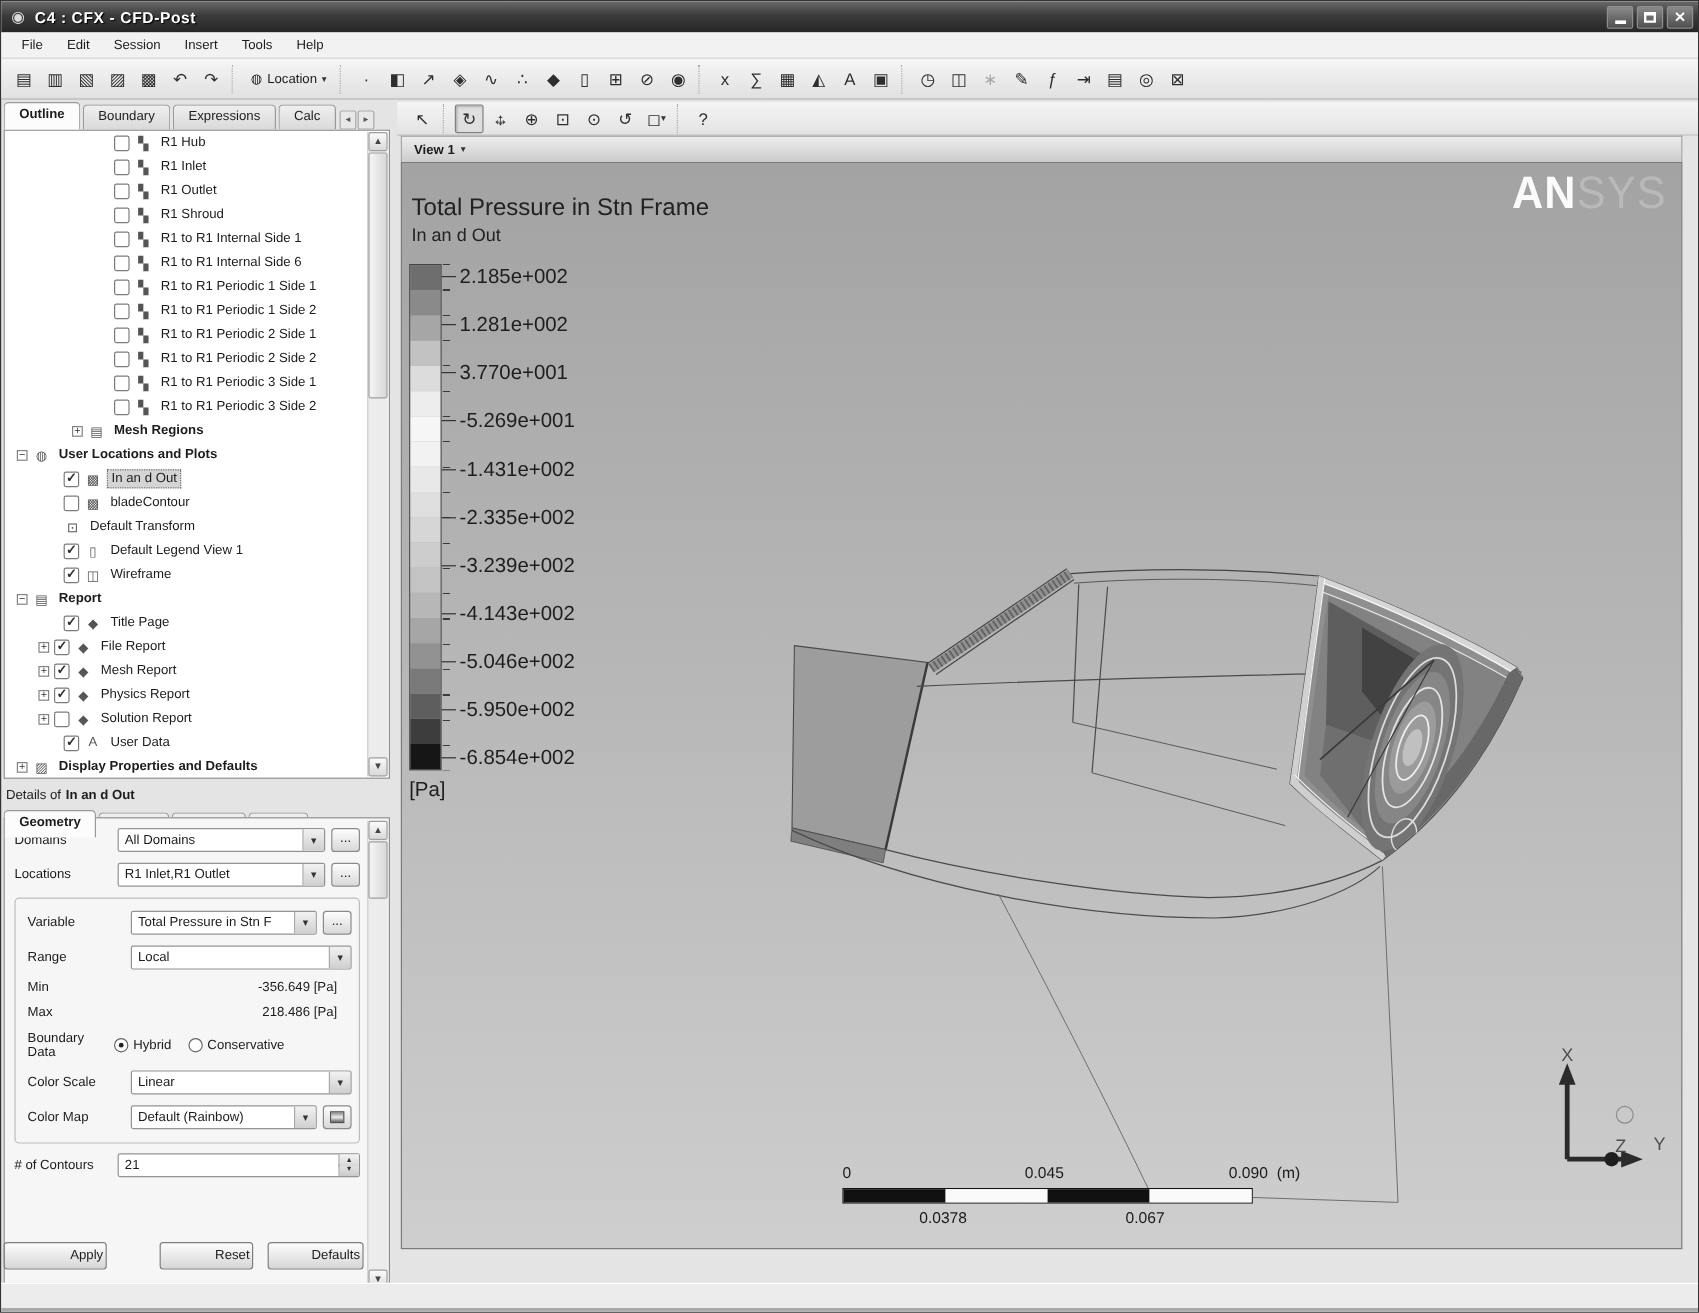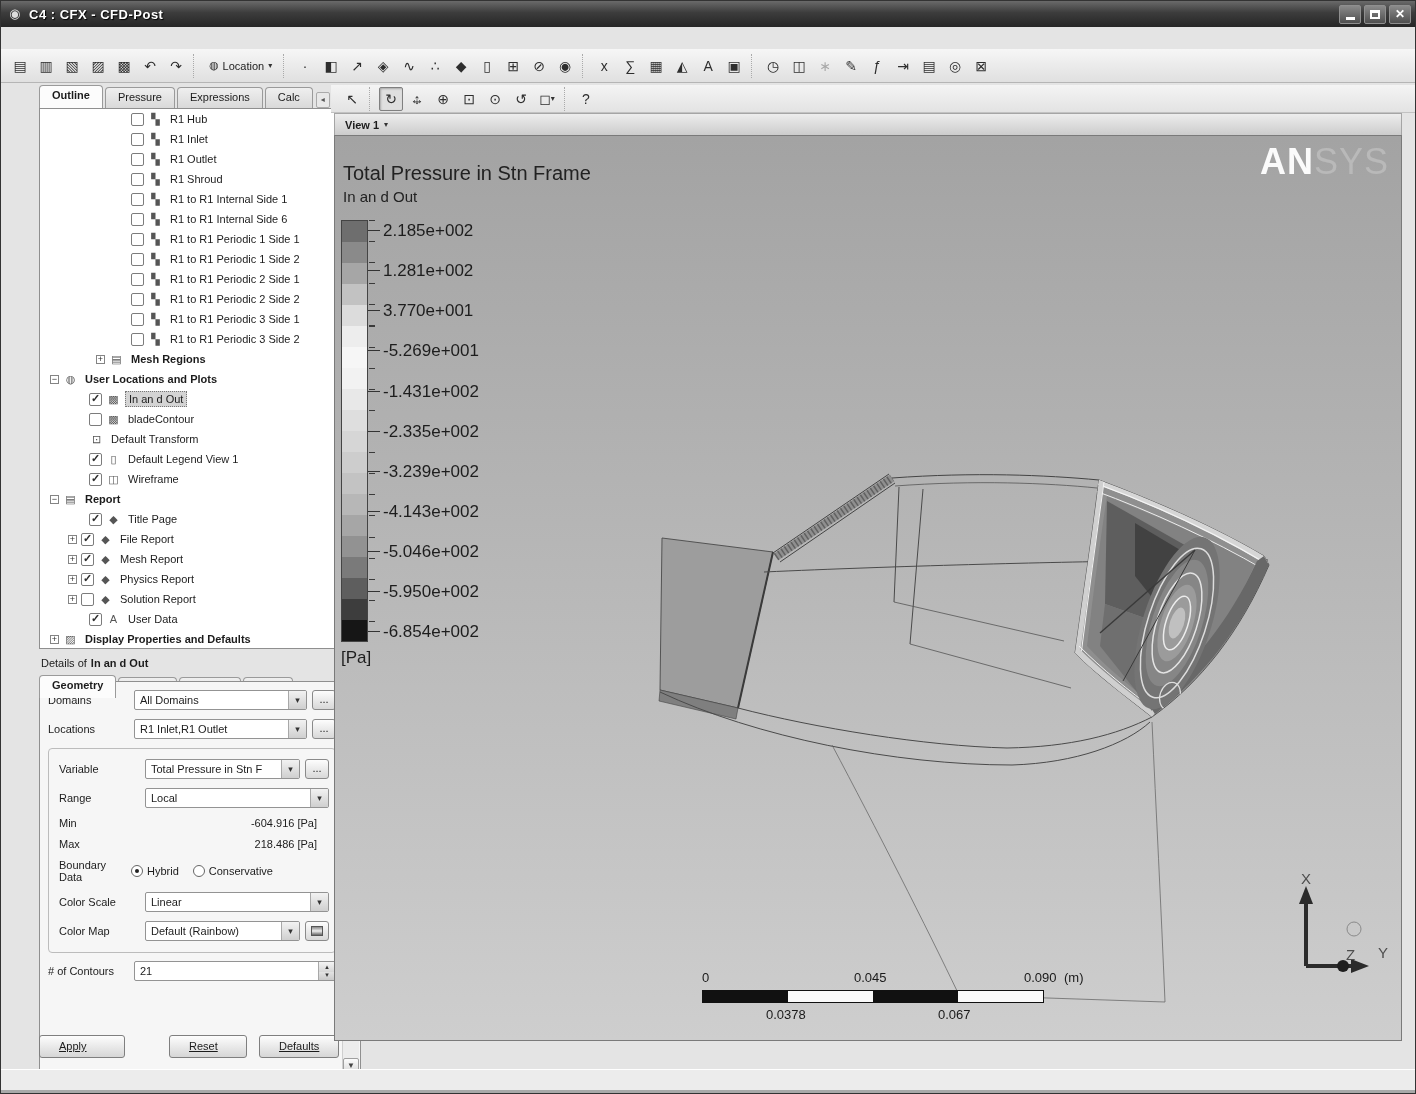--- a/index.html
+++ b/index.html
@@ -30,21 +30,21 @@
   .tb-sep{width:5px;height:24px;margin:0 4px;border-left:1px dotted #aaa;}
   .ico{width:24px;height:24px;margin:0 1px;border:1px solid transparent;border-radius:2px;
     display:flex;align-items:center;justify-content:center;font-size:14px;color:#2e2e2e;}
   .ico.active{border-color:#808080;background:#dfdfdf;box-shadow:inset 1px 1px 2px #aaa;}
   .ico.disabled{opacity:.35;}
   .loc-btn{display:flex;align-items:center;gap:4px;border:1px solid transparent;border-radius:2px;padding:2px 6px;}
   .dd-arrow{font-size:8px;color:#333;}
   .pan-ico{position:relative;}
   .pan-ico span{position:absolute;left:0;top:0;width:100%;height:100%;display:flex;align-items:center;justify-content:center;}
   
-  .left-panel{position:absolute;left:2px;top:84px;width:324px;height:982px;margin-left:36px;}
+  .left-panel{position:absolute;left:2px;top:84px;width:324px;height:982px;}
   .ptabs{position:absolute;left:0;top:0;height:23px;display:flex;align-items:flex-end;width:324px;}
   .ptab{height:21px;padding:3px 12px 0;border:1px solid #9a9a9a;border-bottom:none;
     border-radius:4px 4px 0 0;background:linear-gradient(180deg,#efefef,#d9d9d9);margin-right:2px;}
   .ptab.active{height:23px;background:#fcfcfc;font-weight:bold;position:relative;z-index:2;}
   .tab-scroll{width:14px;height:16px;border:1px solid #aaa;background:#e8e8e8;border-radius:2px;
     font-size:8px;line-height:14px;text-align:center;color:#555;margin-left:1px;}
   .tab-scroll.left::before{content:"◂";} .tab-scroll.right::before{content:"▸";}
   .tree-box{position:absolute;left:0;top:23px;width:322px;height:541px;background:#fff;
     border:1px solid #8f8f8f;overflow:hidden;}
   .trow{height:20px;display:flex;align-items:center;white-space:nowrap;}
@@ -88,21 +88,21 @@
   .cmap-btn i{display:block;width:12px;height:10px;border:1px solid #555;
     background:linear-gradient(180deg,#888,#eee,#666);}
   .spin{position:relative;height:20px;background:#fff;border:1px solid #939393;border-radius:2px;flex:1;
     display:flex;align-items:center;padding:0 20px 0 5px;}
   .spin::after{content:"▴";position:absolute;right:0;top:0;width:16px;height:10px;font-size:7px;text-align:center;
     background:linear-gradient(180deg,#f4f4f4,#d6d6d6);border-left:1px solid #a8a8a8;color:#333;line-height:10px;}
   .spin::before{content:"▾";position:absolute;right:0;bottom:0;width:16px;height:10px;font-size:7px;text-align:center;
     background:linear-gradient(180deg,#e9e9e9,#c9c9c9);border-left:1px solid #a8a8a8;color:#333;line-height:9px;}
   .btnrow{position:absolute;left:0;top:950px;width:322px;display:flex;}
   .xp-btn{height:23px;border:1px solid #7f7f7f;border-radius:3px;
-    background:linear-gradient(180deg,#fdfdfd,#d6d6d6);text-align:left;line-height:21px;padding:0 19px;text-decoration:underline;}
+    background:linear-gradient(180deg,#fdfdfd,#d6d6d6);text-align:right;line-height:21px;padding:0 2px;}
   
   .right-region{position:absolute;left:330px;top:84px;width:1086px;height:984px;}
   .vtoolbar{position:absolute;left:0;top:0;width:1086px;height:28px;
     background:linear-gradient(180deg,#f4f4f4,#e3e3e3);display:flex;align-items:center;padding-left:8px;
     border-bottom:1px solid #c2c2c2;}
   .viewtab-bar{position:absolute;left:3px;top:28px;width:1068px;height:22px;
     background:linear-gradient(180deg,#ededed,#cccccc);border:1px solid #a5a5a5;border-bottom:none;
     display:flex;align-items:center;padding-left:10px;gap:5px;}
   .viewtab-bar b{font-size:11px;}
   .canvas{position:absolute;left:3px;top:50px;width:1068px;height:906px;border:1px solid #7a7a7a;
@@ -145,20 +145,28 @@
       <span class="win-btn">
           <i class="min"></i>
         </span>
       <span class="win-btn">
           <i class="max"></i>
         </span>
       <span class="win-btn close"></span>
     </span>
   </div>
 
+  <div class="menubar">
+    <span class="menu-item">File</span>
+    <span class="menu-item">Edit</span>
+    <span class="menu-item">Session</span>
+    <span class="menu-item">Insert</span>
+    <span class="menu-item">Tools</span>
+    <span class="menu-item">Help</span>
+  </div>
 
   <div class="maintoolbar">
     <span class="ico">
         <span>▤</span>
       </span>
     <span class="ico">
         <span>▥</span>
       </span>
     <span class="ico">
         <span>▧</span>
@@ -260,21 +268,21 @@
         <span>◎</span>
       </span>
     <span class="ico">
         <span>⊠</span>
       </span>
   </div>
 
   <div class="left-panel">
     <div class="ptabs">
       <span class="ptab active">Outline</span>
-      <span class="ptab">Pressure</span>
+      <span class="ptab">Boundary</span>
       <span class="ptab">Expressions</span>
       <span class="ptab">Calc</span>
       <span class="tab-scroll left"></span>
       <span class="tab-scroll right"></span>
     </div>
 
     <div class="tree-box">
       <div class="trow" style="padding-left:91px">
           <span class="cbx"></span>
           <span class="ticn">▚</span>
@@ -447,21 +455,21 @@
           <span class="flabel">Variable</span>
           <span class="combo">Total Pressure in Stn F</span>
           <span class="more-btn">...</span>
         </div>
         <div class="frow">
           <span class="flabel">Range</span>
           <span class="combo">Local</span>
         </div>
         <div class="frow">
           <span class="flabel">Min</span>
-          <span class="rval">-604.916 [Pa]</span>
+          <span class="rval">-356.649 [Pa]</span>
         </div>
         <div class="frow">
           <span class="flabel">Max</span>
           <span class="rval">218.486 [Pa]</span>
         </div>
         <div class="frow">
           <span style="flex:0 0 72px">Boundary Data</span>
           <span class="radio sel"></span>
           <span style="margin-right:14px">Hybrid</span>
           <span class="radio"></span>

